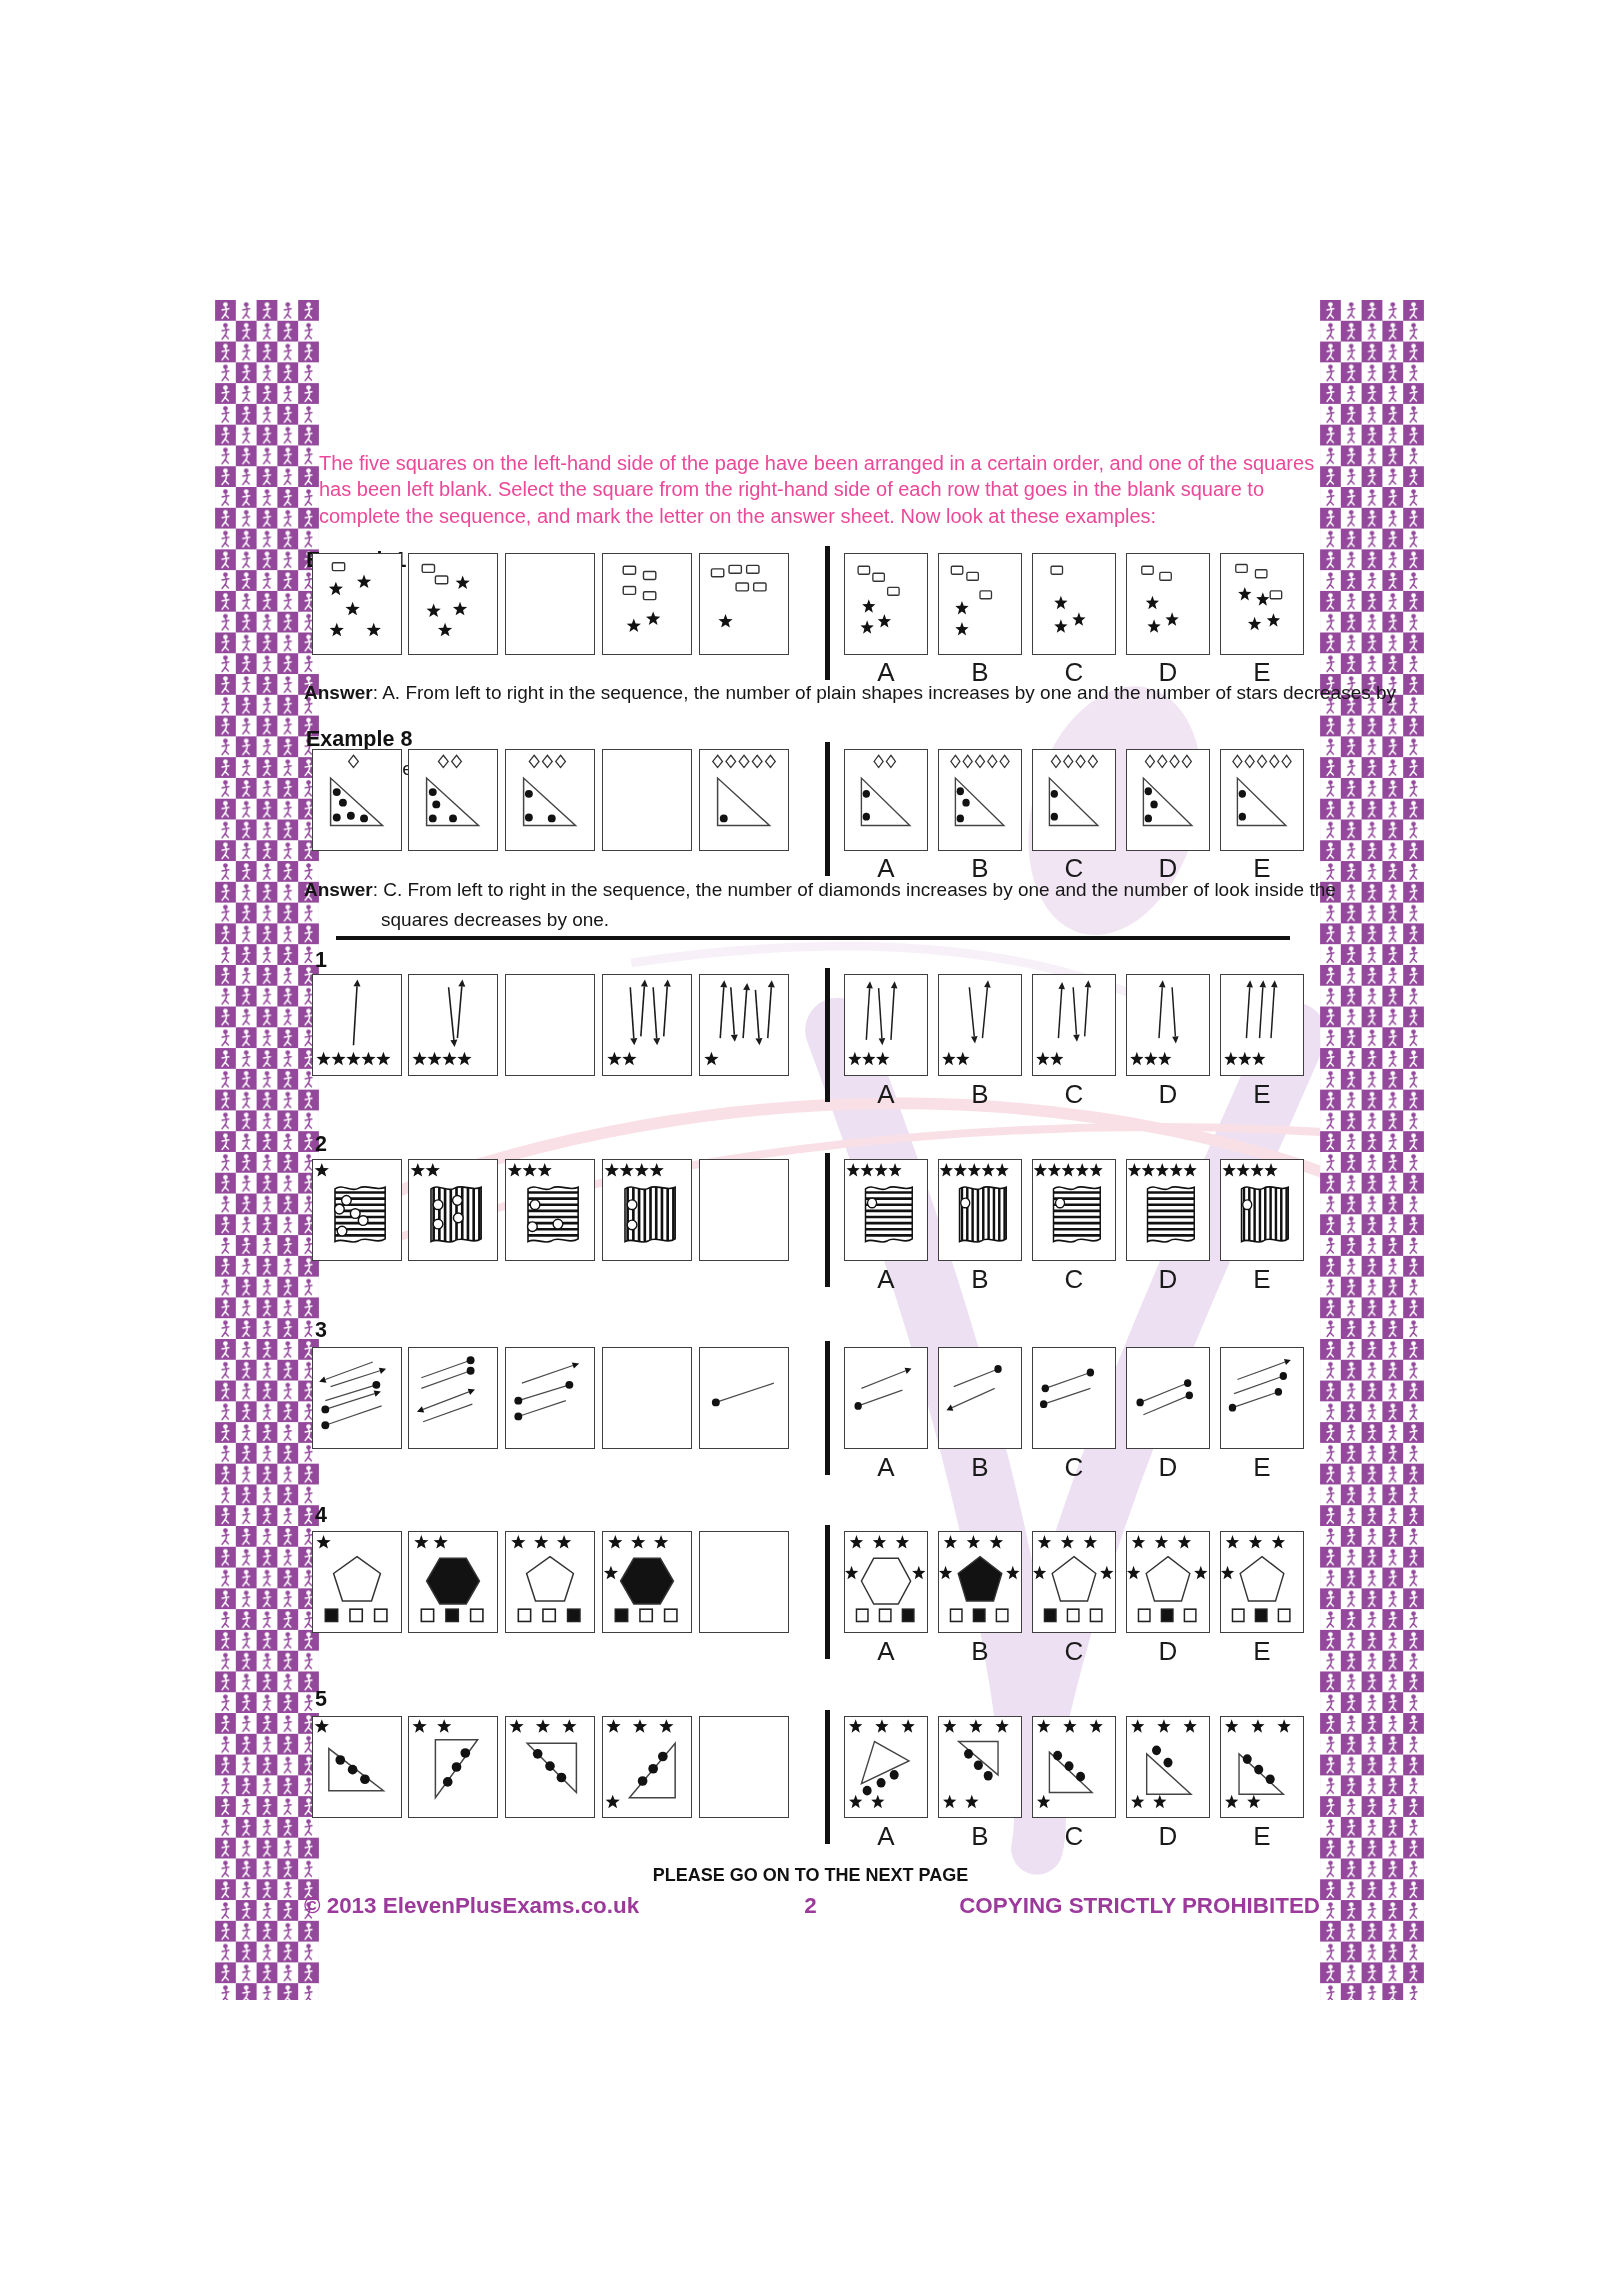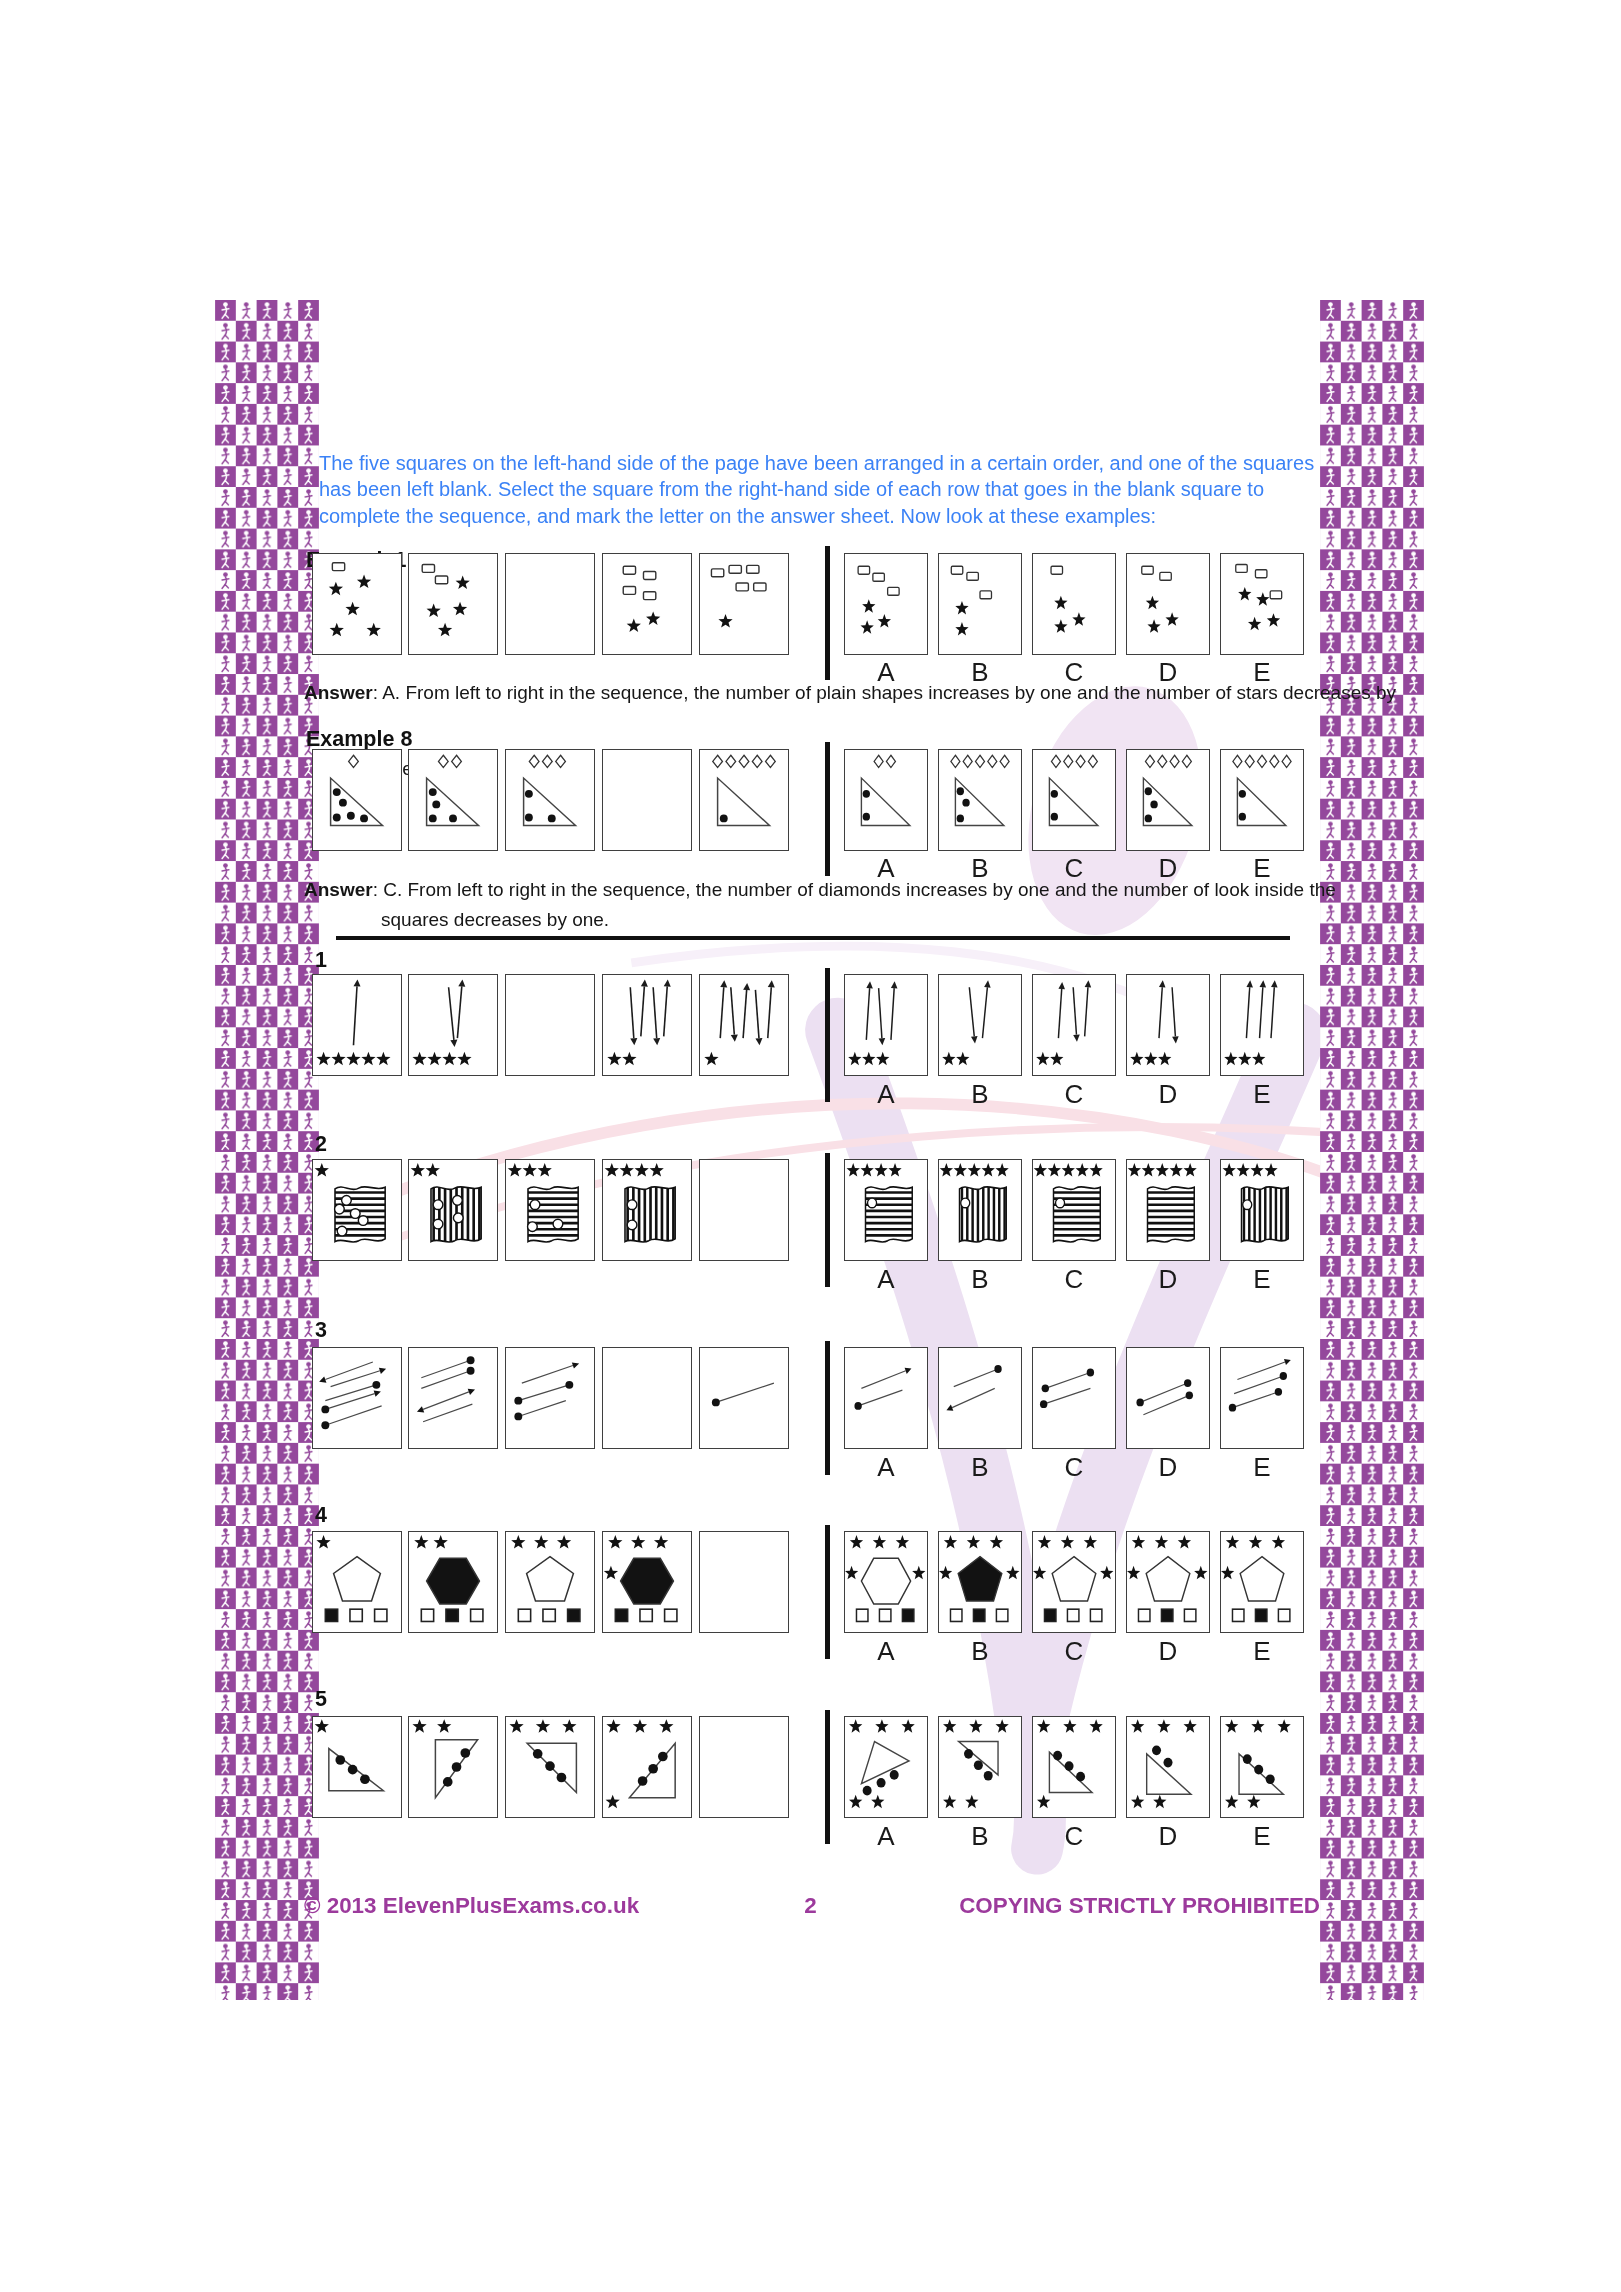--- a/index.html
+++ b/index.html
@@ -2,21 +2,21 @@
 <html style="font-size:14.3px"><head>
 <meta charset="utf-8">
 <style>
   html,body{margin:0;padding:0;background:#fff;}
   .page{position:relative;width:1621px;height:2293px;background:#fff;overflow:hidden;
         font-family:"Liberation Sans",sans-serif;color:#1a1a1a;}
   .abs{position:absolute;}
   .title{position:absolute;top:405px;left:0;width:1621px;text-align:center;
          font-size:36px;font-weight:bold;color:#111;}
   .instr{position:absolute;left:319px;top:450px;width:999px;font-size:20px;
-         line-height:26.4px;color:#3b82f6;}
+         line-height:26.4px;color:#ec4899;}
   .rowlabel{position:absolute;font-weight:bold;font-size:21.5px;color:#111;}
   .ansline{position:absolute;font-size:19px;color:#161616;white-space:nowrap;}
   .cell{position:absolute;border:1.8px solid #3f3f3f;background:#fff;box-sizing:border-box;}
   .cell svg{display:block;width:100%;height:100%;}
   .letter{position:absolute;font-size:26px;color:#1a1a1a;text-align:center;}
   .vdiv{position:absolute;width:4.5px;background:#111;}
   .hdiv{position:absolute;left:336px;top:936px;width:954px;height:3.6px;background:#111;}
   .goon{position:absolute;top:1865px;left:0;width:1621px;text-align:center;
         font-size:18px;font-weight:bold;color:#111;}
   .footpurple{position:absolute;top:1893px;font-size:22.4px;font-weight:bold;color:#9c3a9c;white-space:nowrap;}
@@ -979,17 +979,18 @@
           <circle cx="32" cy="48" r="5.5" fill="#121212"></circle>
           <circle cx="46" cy="60" r="5.5" fill="#121212"></circle>
           <circle cx="60" cy="71" r="5.5" fill="#121212"></circle>
         </svg>
       </div>
       <div class="letter" style="left: 1220px; top: 1821px; width: 84px;">E</div>
     </div>
 
   <div class="hdiv"></div>
 
+  <div class="goon">PLEASE GO ON TO THE NEXT PAGE</div>
   <div class="footpurple" style="left:304px">© 2013 ElevenPlusExams.co.uk</div>
   <div class="pagenum">2</div>
   <div class="footpurple" style="right:301px">COPYING STRICTLY PROHIBITED</div>
 </div>
 
 
 </body></html>

